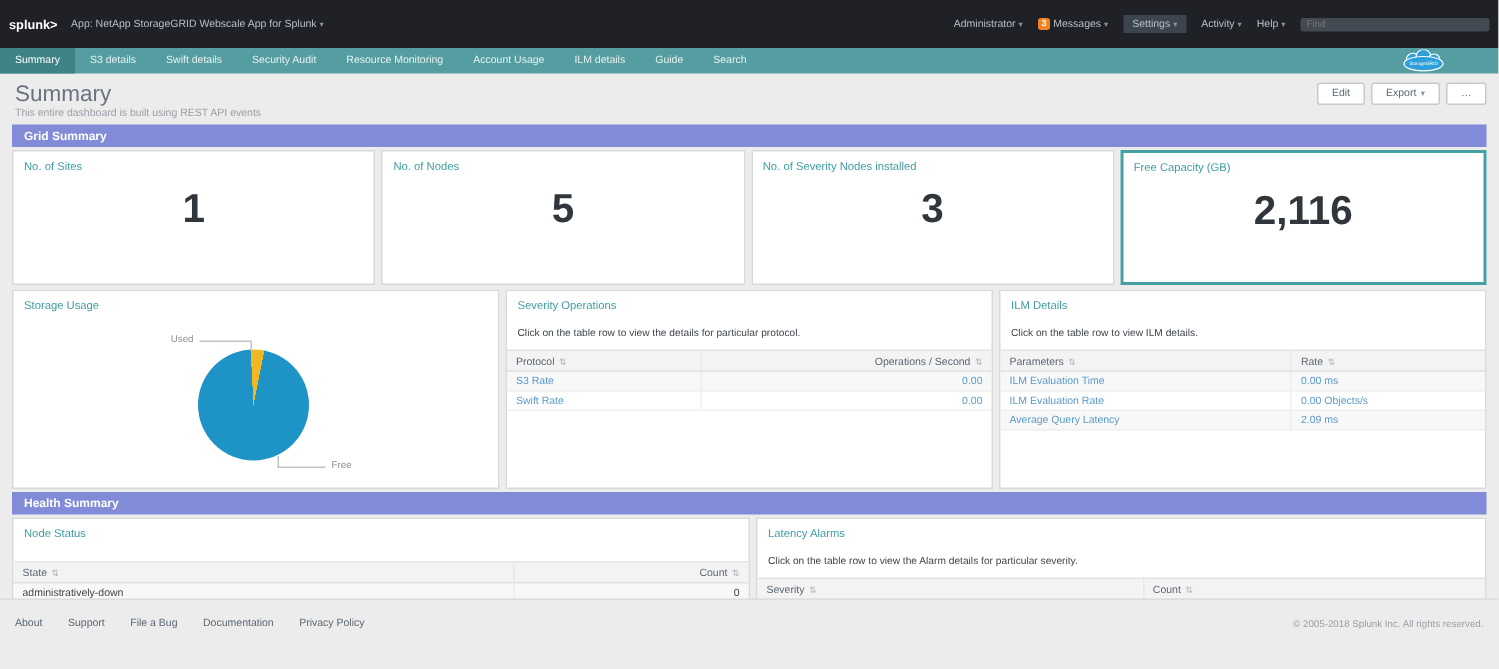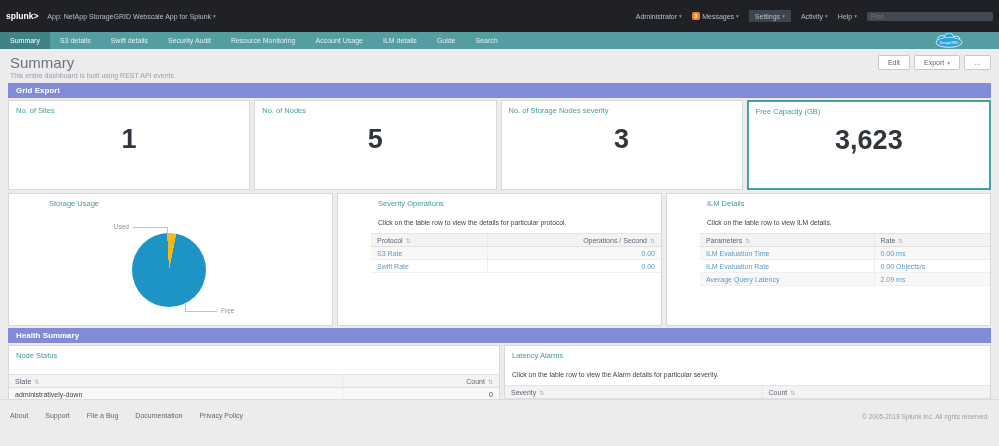--- a/index.html
+++ b/index.html
@@ -35,21 +35,21 @@
   
   .stats-row { margin: 0 8px 3px; display: flex; gap: 4px; }
   .stat-panel { flex: 1; background: #fff; border: 1px solid #d9d9d9; height: 90px; }
   .stat-panel.accent { border: 2px solid #44a0a3; }
   .panel-title { font-size: 7.5px; color: #3f9da0; padding: 5px 7px 0; }
   .stat-value { text-align: center; font-size: 27px; font-weight: bold; color: #30363c; margin-top: 9px; }
 
   
   .panel-row { margin: 0 8px; display: flex; gap: 4px; }
   .panel { flex: 1; background: #fff; border: 1px solid #d9d9d9; position: relative; overflow: hidden; }
-  .row2 .panel { height: 133px; padding-left: 33px; }
+  .row2 .panel { height: 133px; }
   .row3 { margin-top: 2px; align-items: flex-end; }
   .row3 .panel { height: 99px; }
   .panel-node { flex: 0 0 492px; }
   .panel-desc { font-size: 6.8px; color: #3f464d; padding: 11px 7px 7px; }
 
   
   table { width: 100%; border-collapse: collapse; font-size: 7px; table-layout: fixed; }
   th { background: #f3f3f4; color: #5c6773; font-weight: normal; text-align: left; padding: 2.5px 6px; border-top: 1px solid #e4e4e4; border-bottom: 1px solid #e0e0e0; }
   th.col2, td.c2 { border-left: 1px solid #e8e8e8; }
   td { padding: 2.5px 6px; border-bottom: 1px solid #efefef; color: #444; }
@@ -151,38 +151,38 @@
     <span class="btn">
       <span>Export</span>
       <span class="caret">▾</span>
     </span>
     <span class="btn">
         <span>…</span>
       </span>
   </div>
 </div>
 
-<div class="section-band">Grid Export</div>
+<div class="section-band">Grid Summary</div>
 
 <div class="stats-row">
   <div class="stat-panel">
     <div class="panel-title">No. of Sites</div>
     <div class="stat-value">1</div>
   </div>
   <div class="stat-panel">
     <div class="panel-title">No. of Nodes</div>
     <div class="stat-value">5</div>
   </div>
   <div class="stat-panel">
-    <div class="panel-title">No. of Storage Nodes severity</div>
+    <div class="panel-title">No. of Severity Nodes installed</div>
     <div class="stat-value">3</div>
   </div>
   <div class="stat-panel accent">
     <div class="panel-title">Free Capacity (GB)</div>
-    <div class="stat-value">3,623</div>
+    <div class="stat-value">2,116</div>
   </div>
 </div>
 
 <div class="panel-row row2">
 
   <div class="panel">
     <div class="panel-title">Storage Usage</div>
     <div class="pie-wrap">
       <div class="pie" style="background: conic-gradient(from -3deg, rgb(242, 184, 36) 0deg, rgb(242, 184, 36) 14.4deg, rgb(30, 147, 198) 14.4deg, rgb(30, 147, 198) 360deg);"></div>
       <span class="pie-label lbl-used">Used</span>

